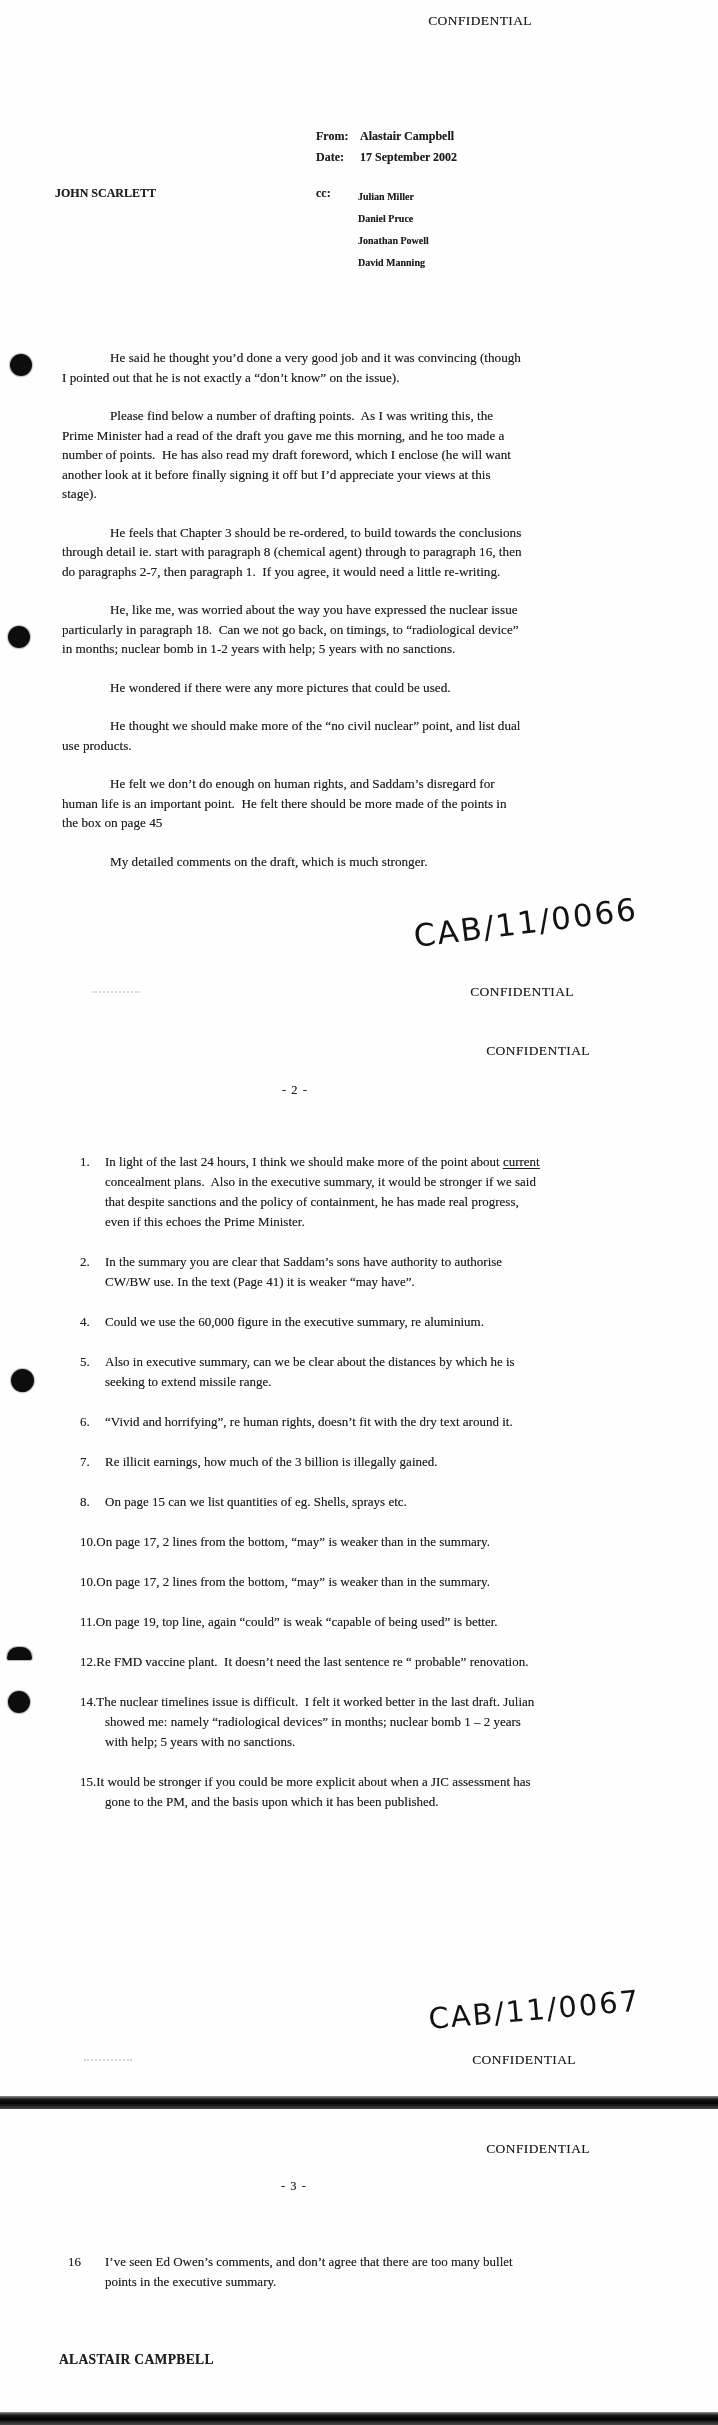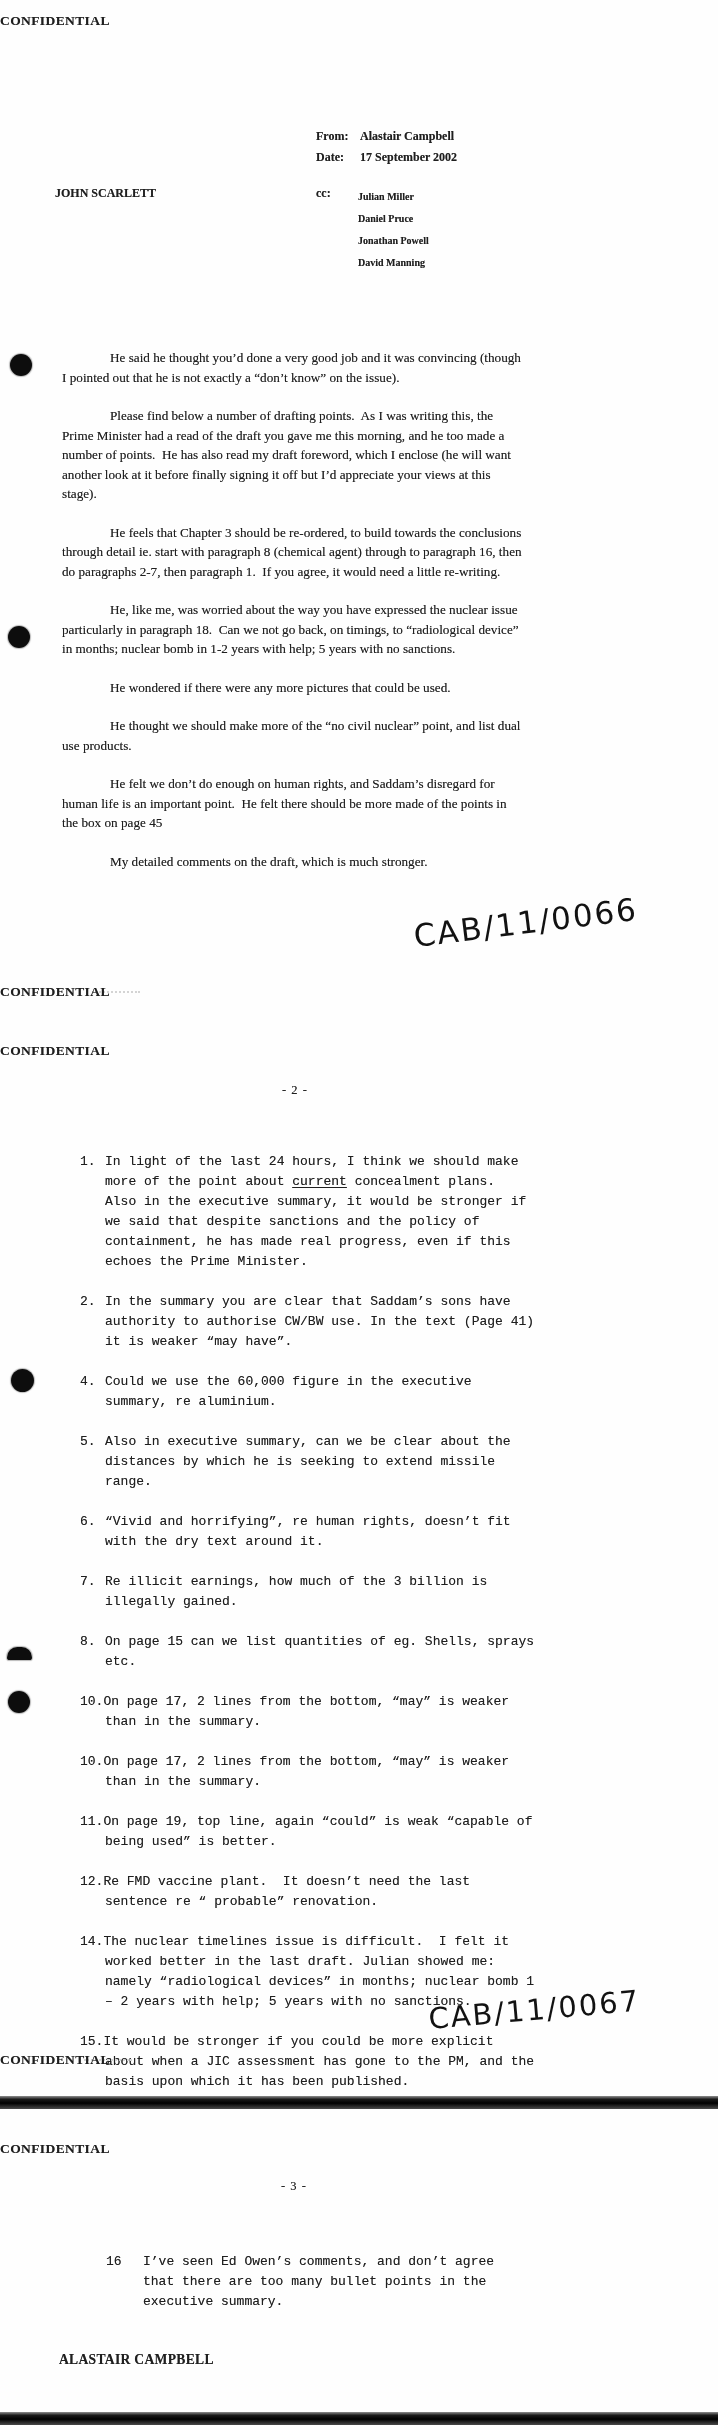--- a/index.html
+++ b/index.html
@@ -4,33 +4,33 @@
 <title>Scanned Memo</title>
 <style>
   html,body{margin:0;padding:0;background:#ffffff;}
   .canvas{
     position:relative;width:718px;height:2425px;margin:0;
     background:#fefefe;overflow:hidden;
     font-family:"Liberation Serif", serif;color:#1f1f1f;
   }
   .txt{text-shadow:0 0 .6px rgba(45,45,45,.55);}
   .conf{
-    position:absolute;font-weight:bold;font-size:13.5px;letter-spacing:.4px;
-    text-align:left;white-space:nowrap;
+    position:absolute;font-weight:normal;font-size:13.5px;letter-spacing:.4px;
+    text-align:right;white-space:nowrap;
   }
   .pagenum{position:absolute;font-size:12.5px;text-align:center;letter-spacing:1px;}
   .addr{position:absolute;font-weight:bold;font-size:12px;white-space:nowrap;}
   #cc-list{position:absolute;left:358px;top:186px;font-weight:bold;font-size:10px;line-height:22px;}
   .cc-name{white-space:nowrap;}
   #p1-body{position:absolute;left:62px;top:348px;width:464px;font-size:13.2px;line-height:19.5px;}
   .body-par{margin:0 0 19px 0;text-indent:48px;white-space:pre-wrap;}
   #p2-list{position:absolute;left:80px;top:1152px;width:460px;font-size:13px;line-height:20px;}
   #p3-list{position:absolute;left:68px;top:2252px;width:445px;font-size:13px;line-height:20px;}
-  .list-item{margin:0 0 20px 0;padding-left:25px;white-space:pre-wrap;font-family:Liberation Mono, monospace;}
-  .list-item.wide-num{padding-left:37px;margin-left:38px;}
+  .list-item{margin:0 0 20px 0;padding-left:25px;white-space:pre-wrap;}
+  .list-item.wide-num{padding-left:37px;}
   .list-item .num{display:inline-block;min-width:25px;margin-left:-25px;}
   .list-item.wide-num .num{min-width:37px;margin-left:-37px;}
   .list-item .num.tight{min-width:0;}
   .list-item u{text-underline-offset:2px;}
   .list-item sup{font-size:9px;vertical-align:super;line-height:0;}
   .handwritten{
     position:absolute;font-family:"DejaVu Sans",sans-serif;color:#121212;
     white-space:nowrap;transform-origin:left bottom;
   }
   #hw-ref-1{left:416px;top:918px;font-size:31px;letter-spacing:2px;transform:rotate(-7deg);}

